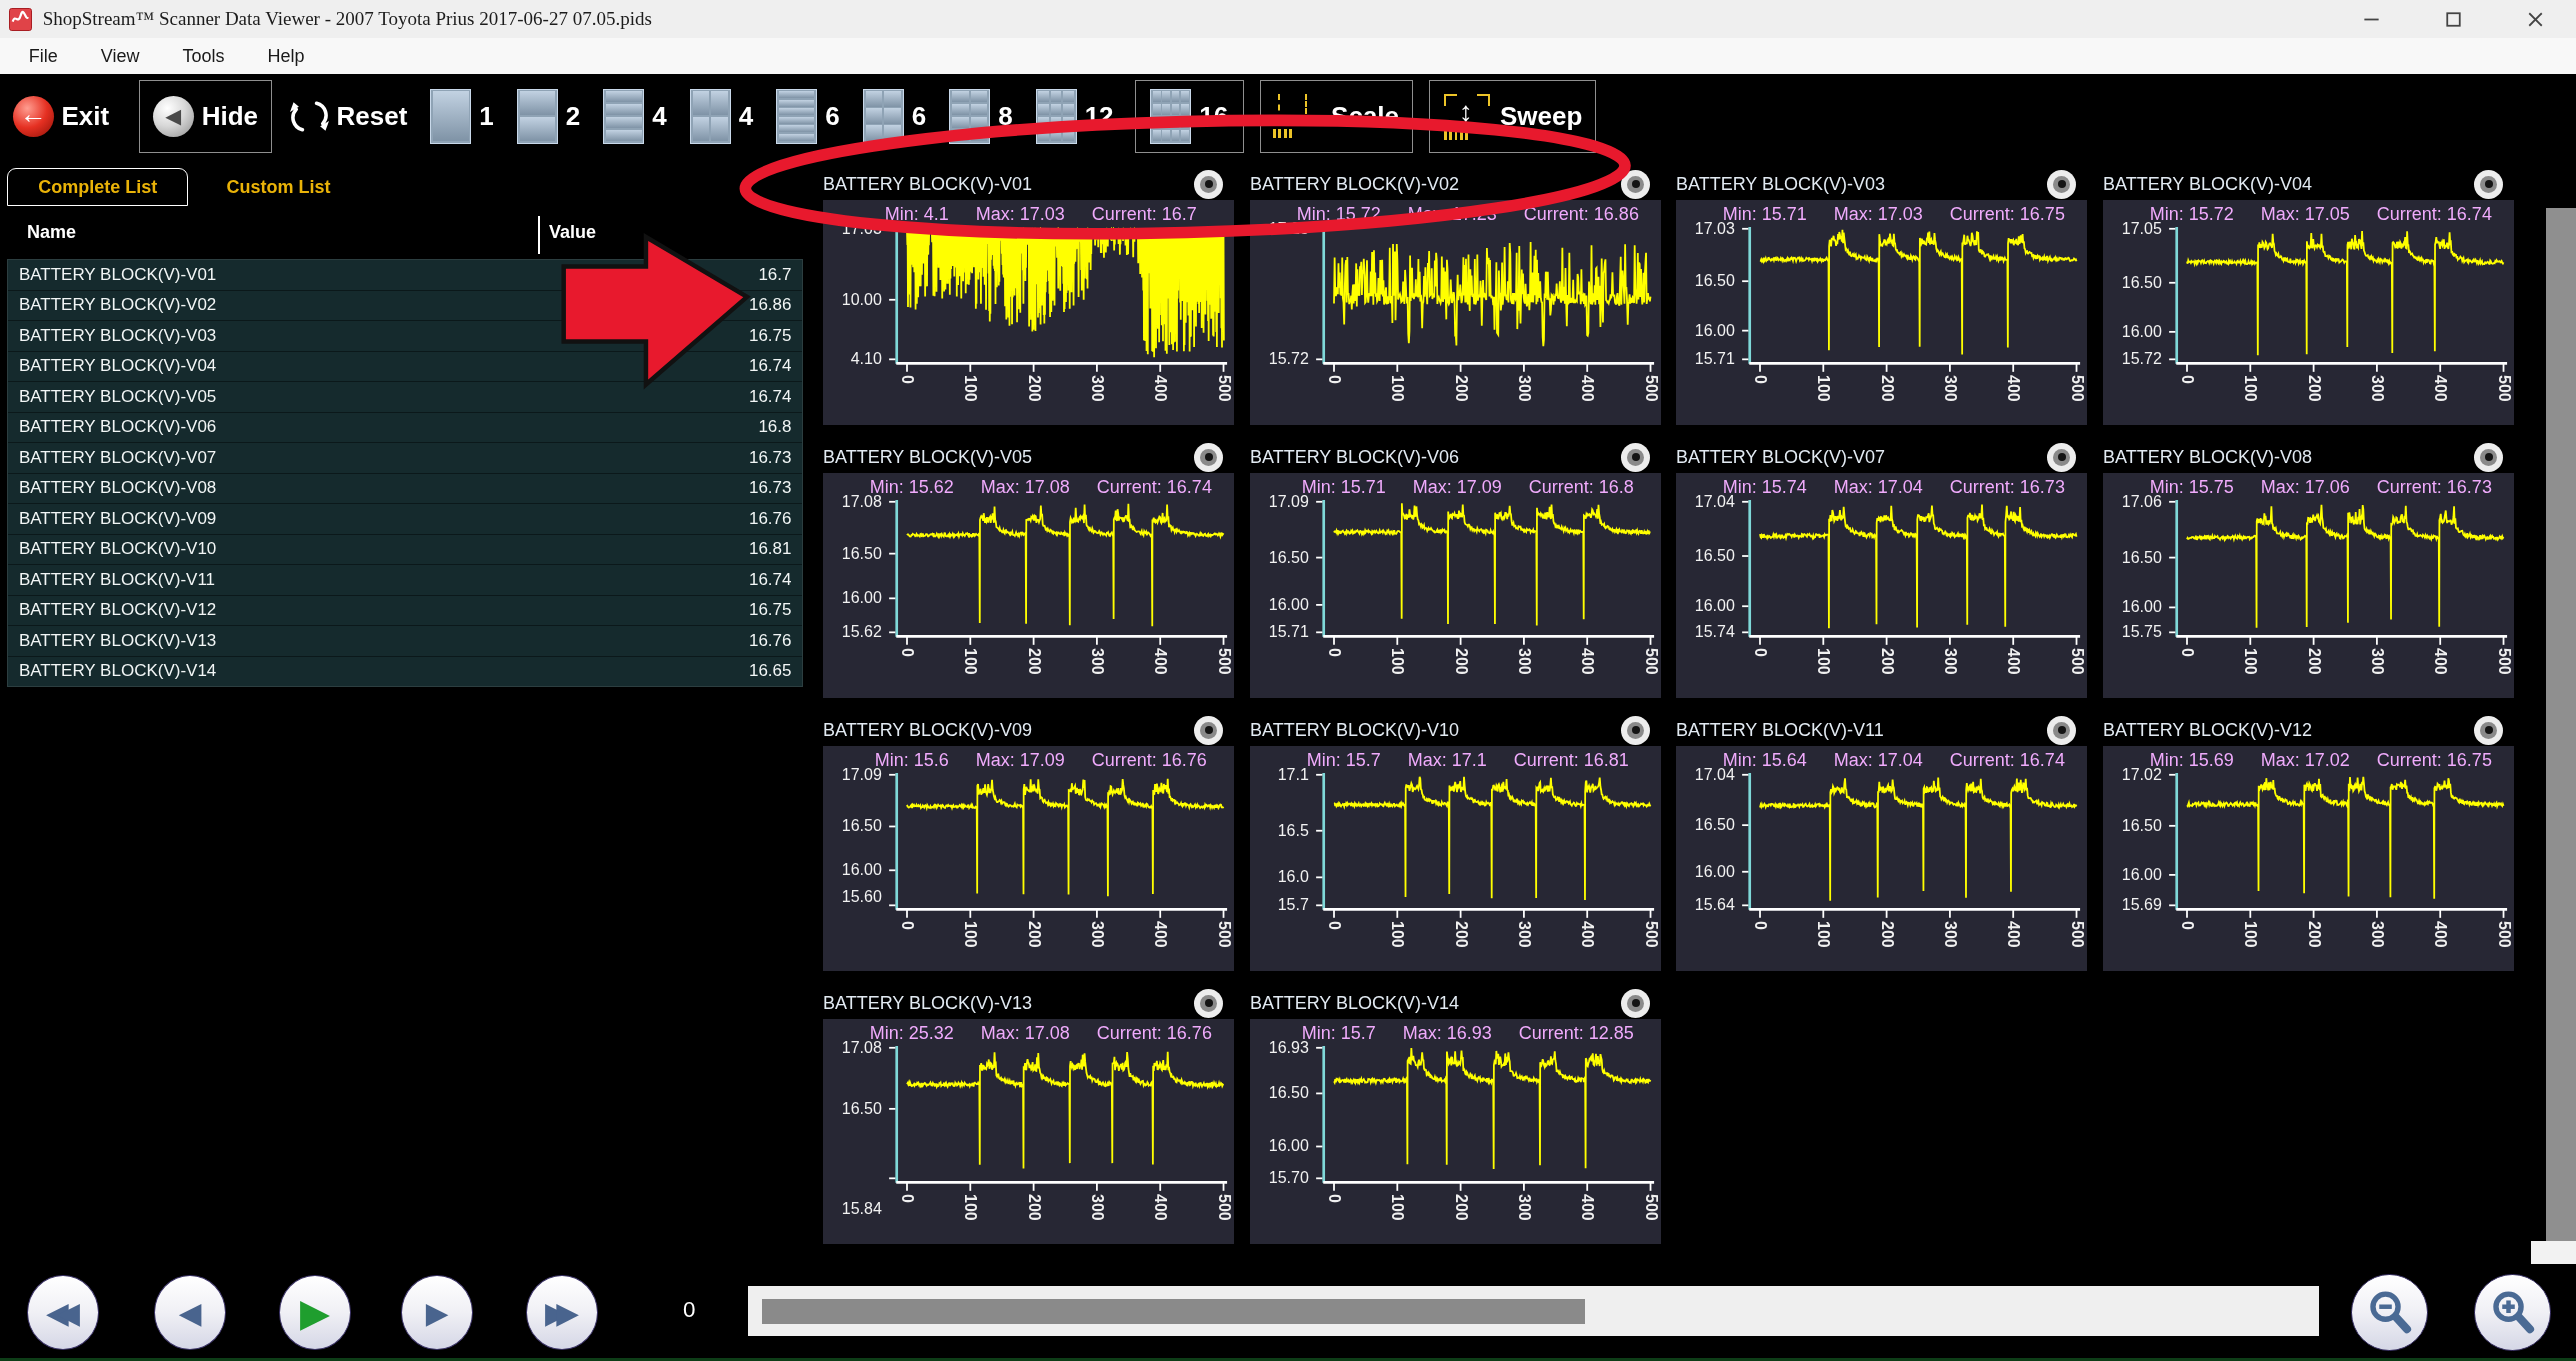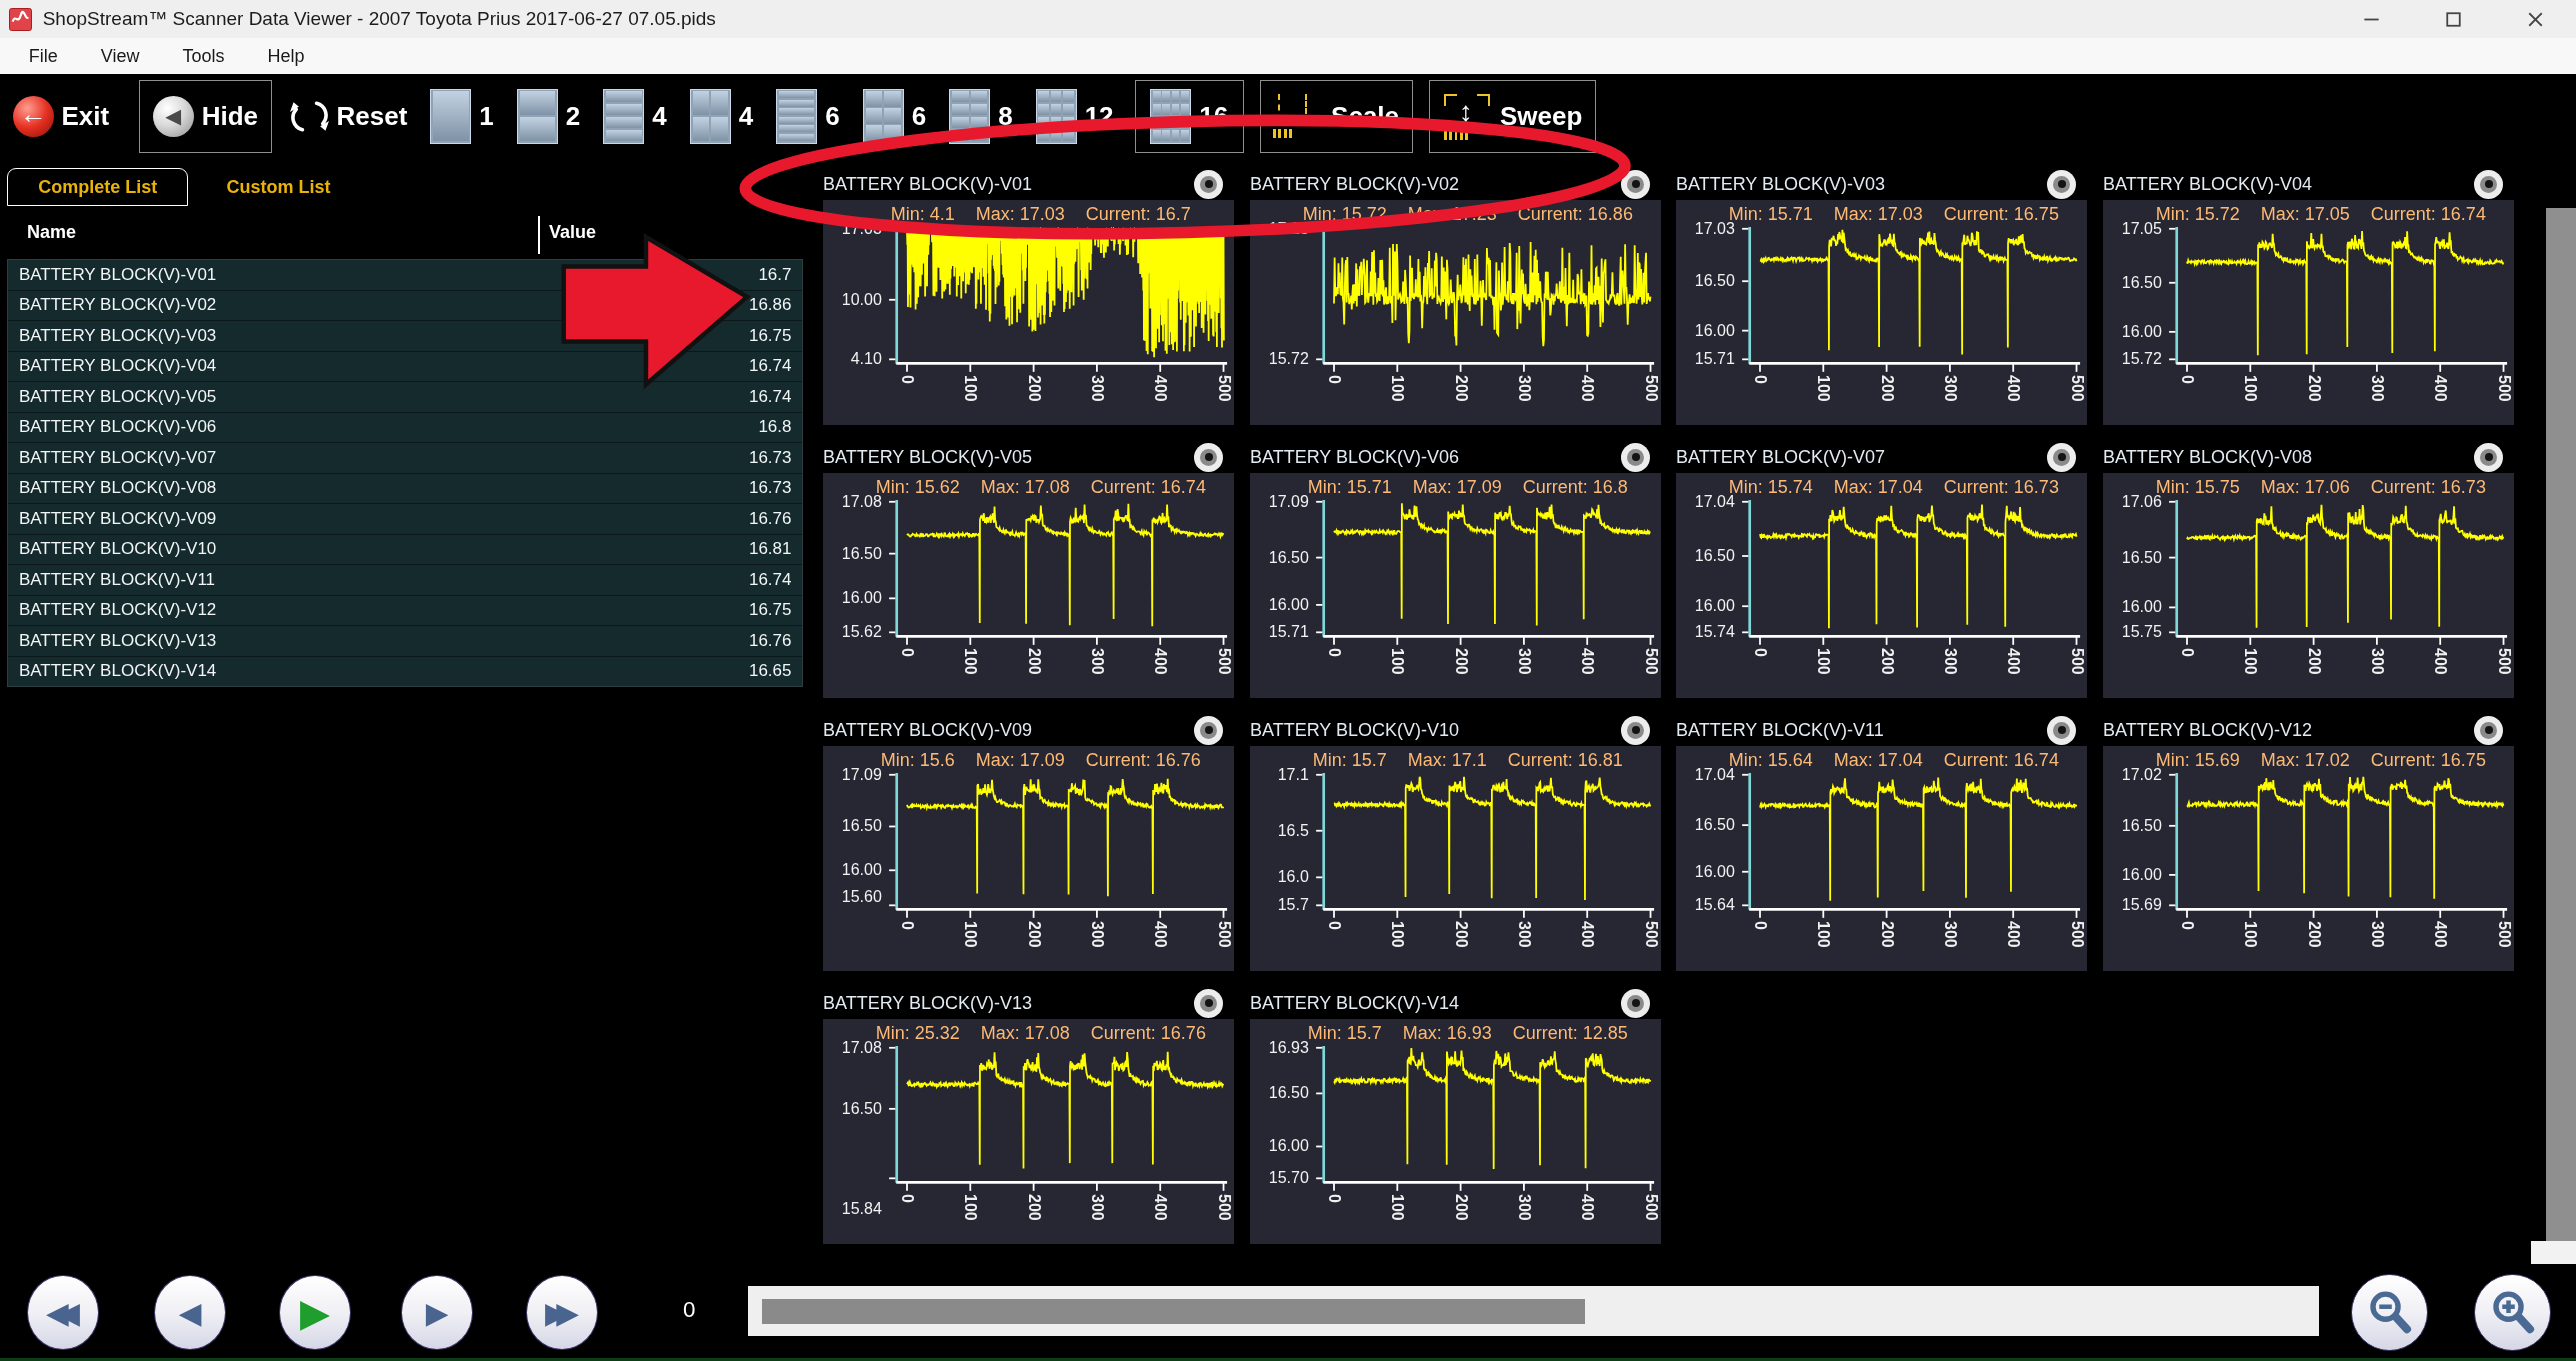--- a/index.html
+++ b/index.html
@@ -4,21 +4,21 @@
 <style>
   html,body{margin:0;padding:0;}
   body{width:2576px;height:1361px;position:relative;background:#000;overflow:hidden;
        font-family:"Liberation Sans",sans-serif;-webkit-font-smoothing:antialiased;}
 
   
   .titlebar{position:absolute;left:0;top:0;width:2576px;height:38px;background:#efefef;
             display:flex;align-items:center;z-index:5;}
   .app-icon{width:23px;height:23px;margin-left:9px;border:1.8px solid #a81d22;background:#e04348;
             border-radius:2.7px;box-sizing:border-box;position:relative;flex:0 0 auto;}
-  .title-text{margin-left:10.7px;font-size:19px;color:#1c1c1c;white-space:nowrap;}
+  .title-text{margin-left:10.7px;font-size:19px;color:#1c1c1c;white-space:nowrap;font-family:Liberation Serif, serif;}
   .win-controls{margin-left:auto;display:flex;height:100%;}
   .win-btn{width:82px;height:100%;display:flex;align-items:center;justify-content:center;}
 
   
   .menubar{position:absolute;left:0;top:38px;width:2576px;height:36px;background:#f8f8f8;
            display:flex;align-items:center;z-index:5;}
   .menu-item{font-size:18px;color:#1a1a1a;padding:0 21.5px;}
   .menu-item:first-child{margin-left:7.2px;}
 
   
@@ -59,22 +59,22 @@
 
   
   .chart-block{position:absolute;width:411px;z-index:1;}
   .chart-titlebar{height:32px;display:flex;align-items:center;justify-content:space-between;}
   .chart-title{color:#e2eaf2;font-size:18px;white-space:nowrap;}
   .rec{width:29px;height:29px;border-radius:50%;background:#ededed;display:flex;align-items:center;
        justify-content:center;margin-right:10.7px;flex:0 0 auto;}
   .rec-mid{width:17px;height:17px;border-radius:50%;background:#8a8a8a;display:flex;align-items:center;justify-content:center;}
   .rec-dot{width:8px;height:8px;border-radius:50%;background:#141414;}
   .chart-panel{position:relative;width:411px;height:225px;background:#272734;}
-  .stats{position:absolute;left:30px;right:5.4px;top:3.6px;display:flex;justify-content:center;gap:21px;
-         color:#fdba74;font-size:18px;white-space:nowrap;}
+  .stats{position:absolute;left:30px;right:5.4px;top:3.6px;display:flex;justify-content:center;gap:27px;
+         color:#f0abfc;font-size:18px;white-space:nowrap;}
   .ylab{position:absolute;left:1.8px;width:57px;text-align:right;color:#f2f2f2;font-size:16px;line-height:18px;}
   .xlab{position:absolute;color:#f0f0f0;font-size:16px;font-weight:600;transform:rotate(90deg);
         transform-origin:0 0;line-height:16px;white-space:nowrap;}
   .plot-svg{position:absolute;left:66px;top:27px;}
 
   
   .oval-btn{position:absolute;top:1275px;width:72px;height:75px;border-radius:50%;
             background:linear-gradient(180deg,#ffffff,#f0f0f5 50%,#d5d7e6);
             border:1.8px solid #3c3468;box-sizing:border-box;display:flex;align-items:center;
             justify-content:center;z-index:2;}

